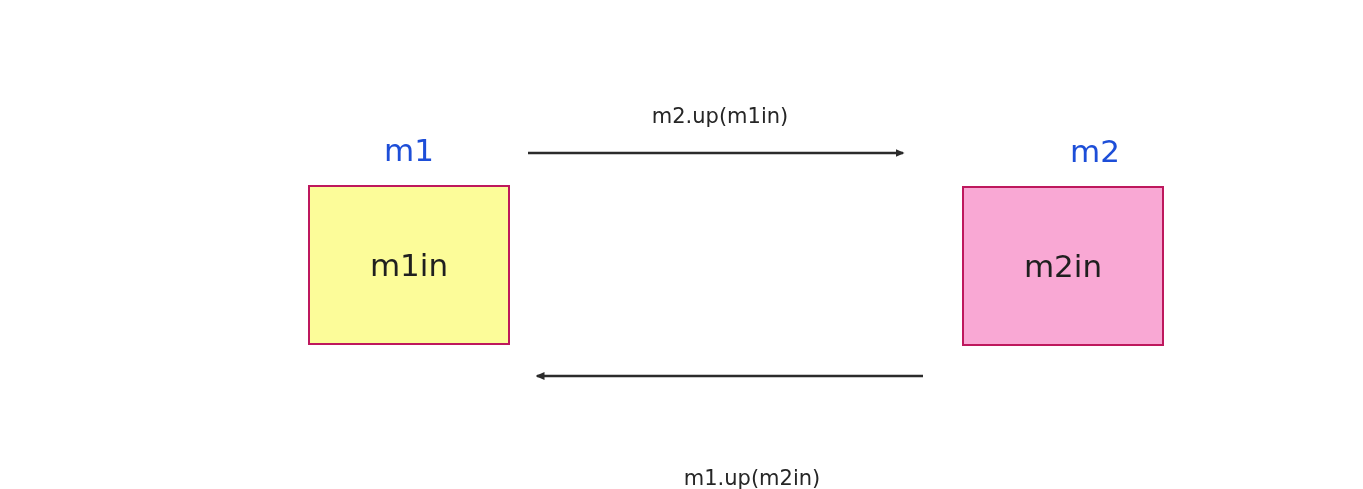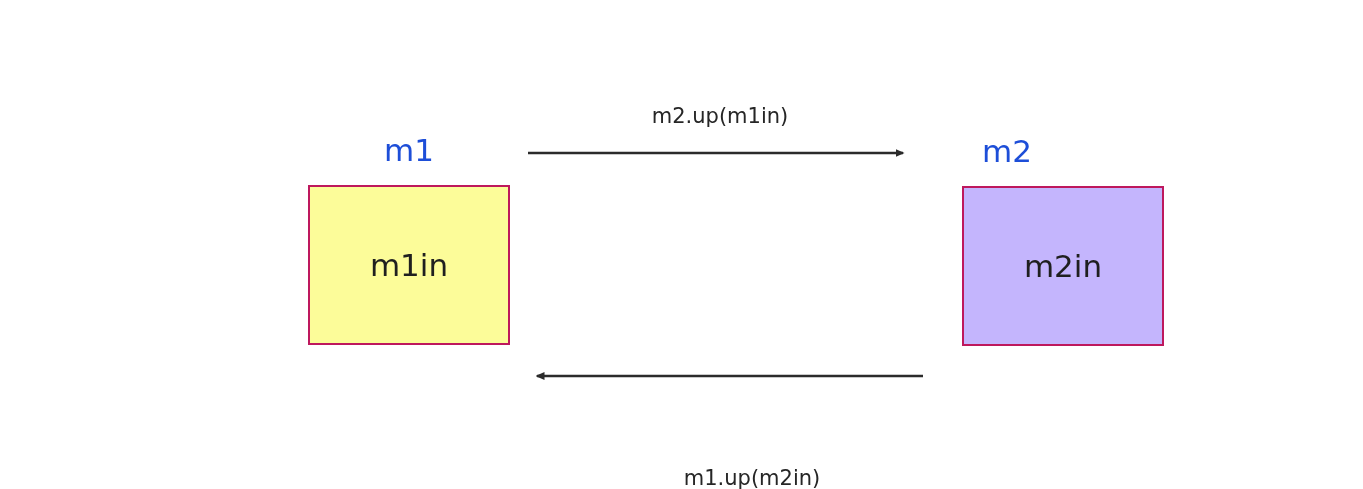--- a/index.html
+++ b/index.html
@@ -30,22 +30,22 @@
     height: 156px;
     border: 2px solid #be185d;
     display: flex;
     align-items: center;
     justify-content: center;
     font-size: 31px;
   }
   .node-label { color: #1f1f1f; }
   #node-m1-title { left: 308px; top: 132px; }
   #node-m1 { left: 308px; top: 185px; background: #fcfc99; }
-  #node-m2-title { left: 906px; top: 133px; }
-  #node-m2 { left: 962px; top: 186px; background: #c4b5fd; }
+  #node-m2-title { left: 994px; top: 133px; }
+  #node-m2 { left: 962px; top: 186px; background: #f9a8d4; }
   .arrows-layer {
     position: absolute;
     left: 0;
     top: 0;
     width: 1363px;
     height: 489px;
     pointer-events: none;
   }
   .arrow-label {
     position: absolute;

